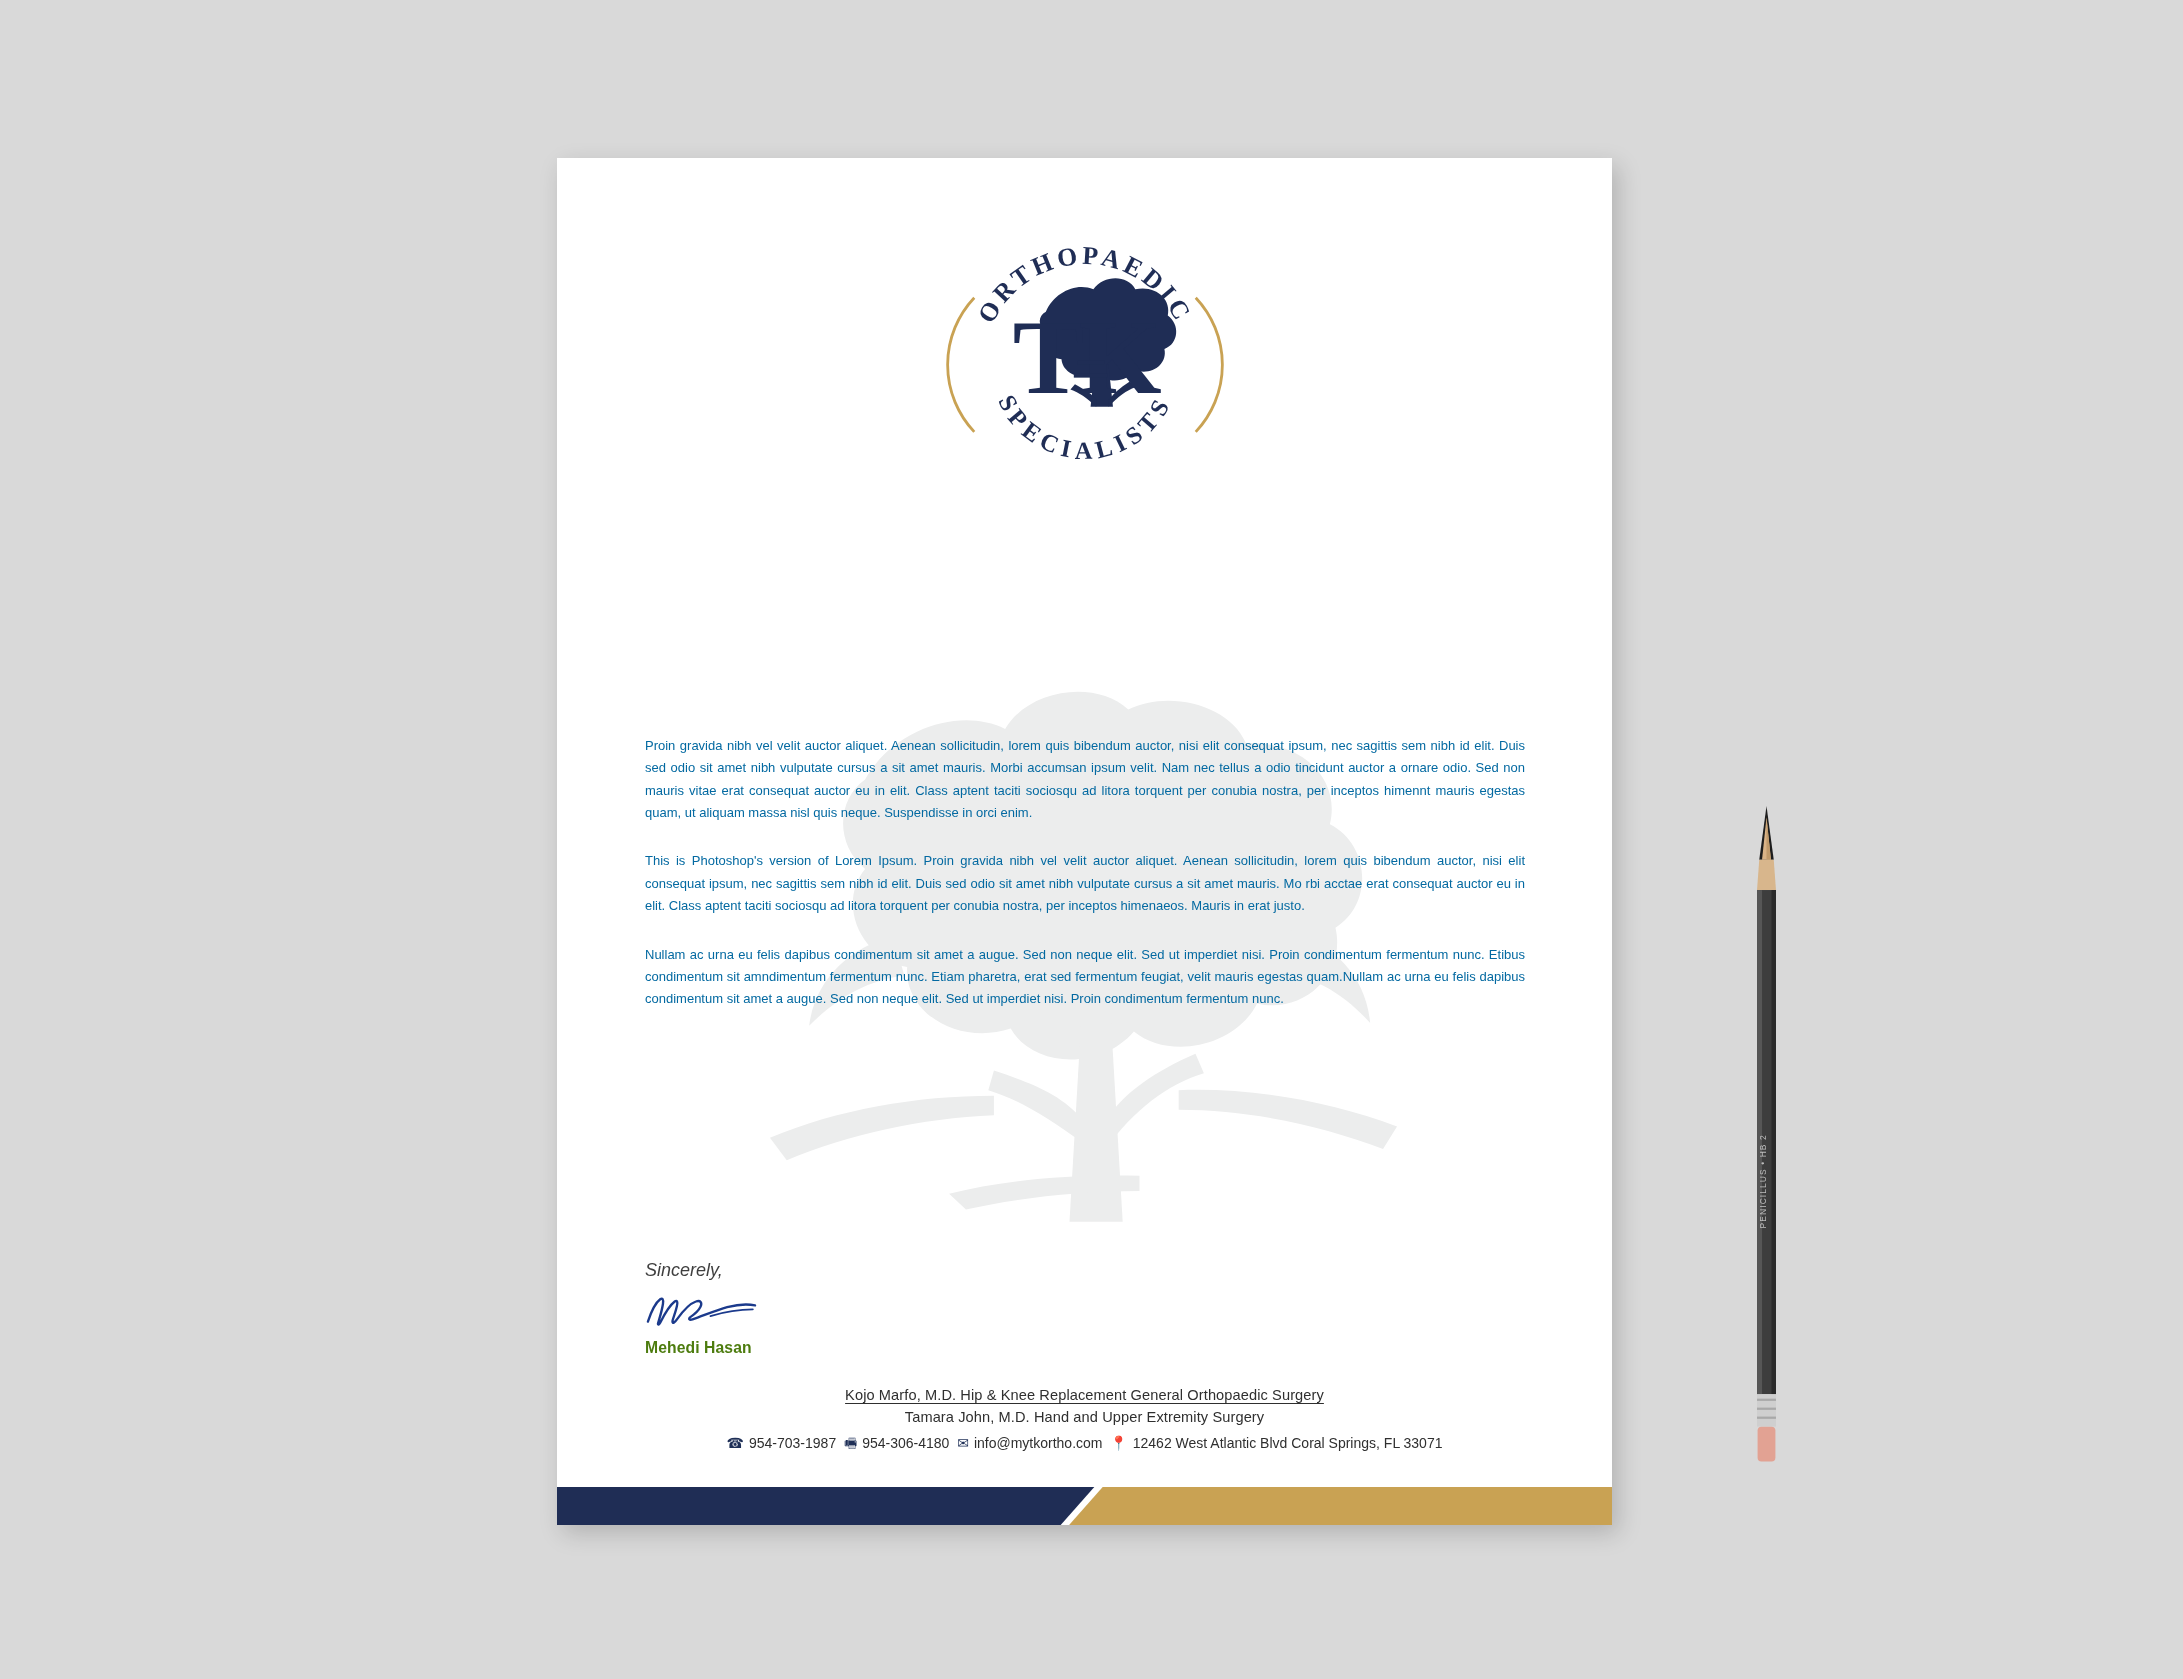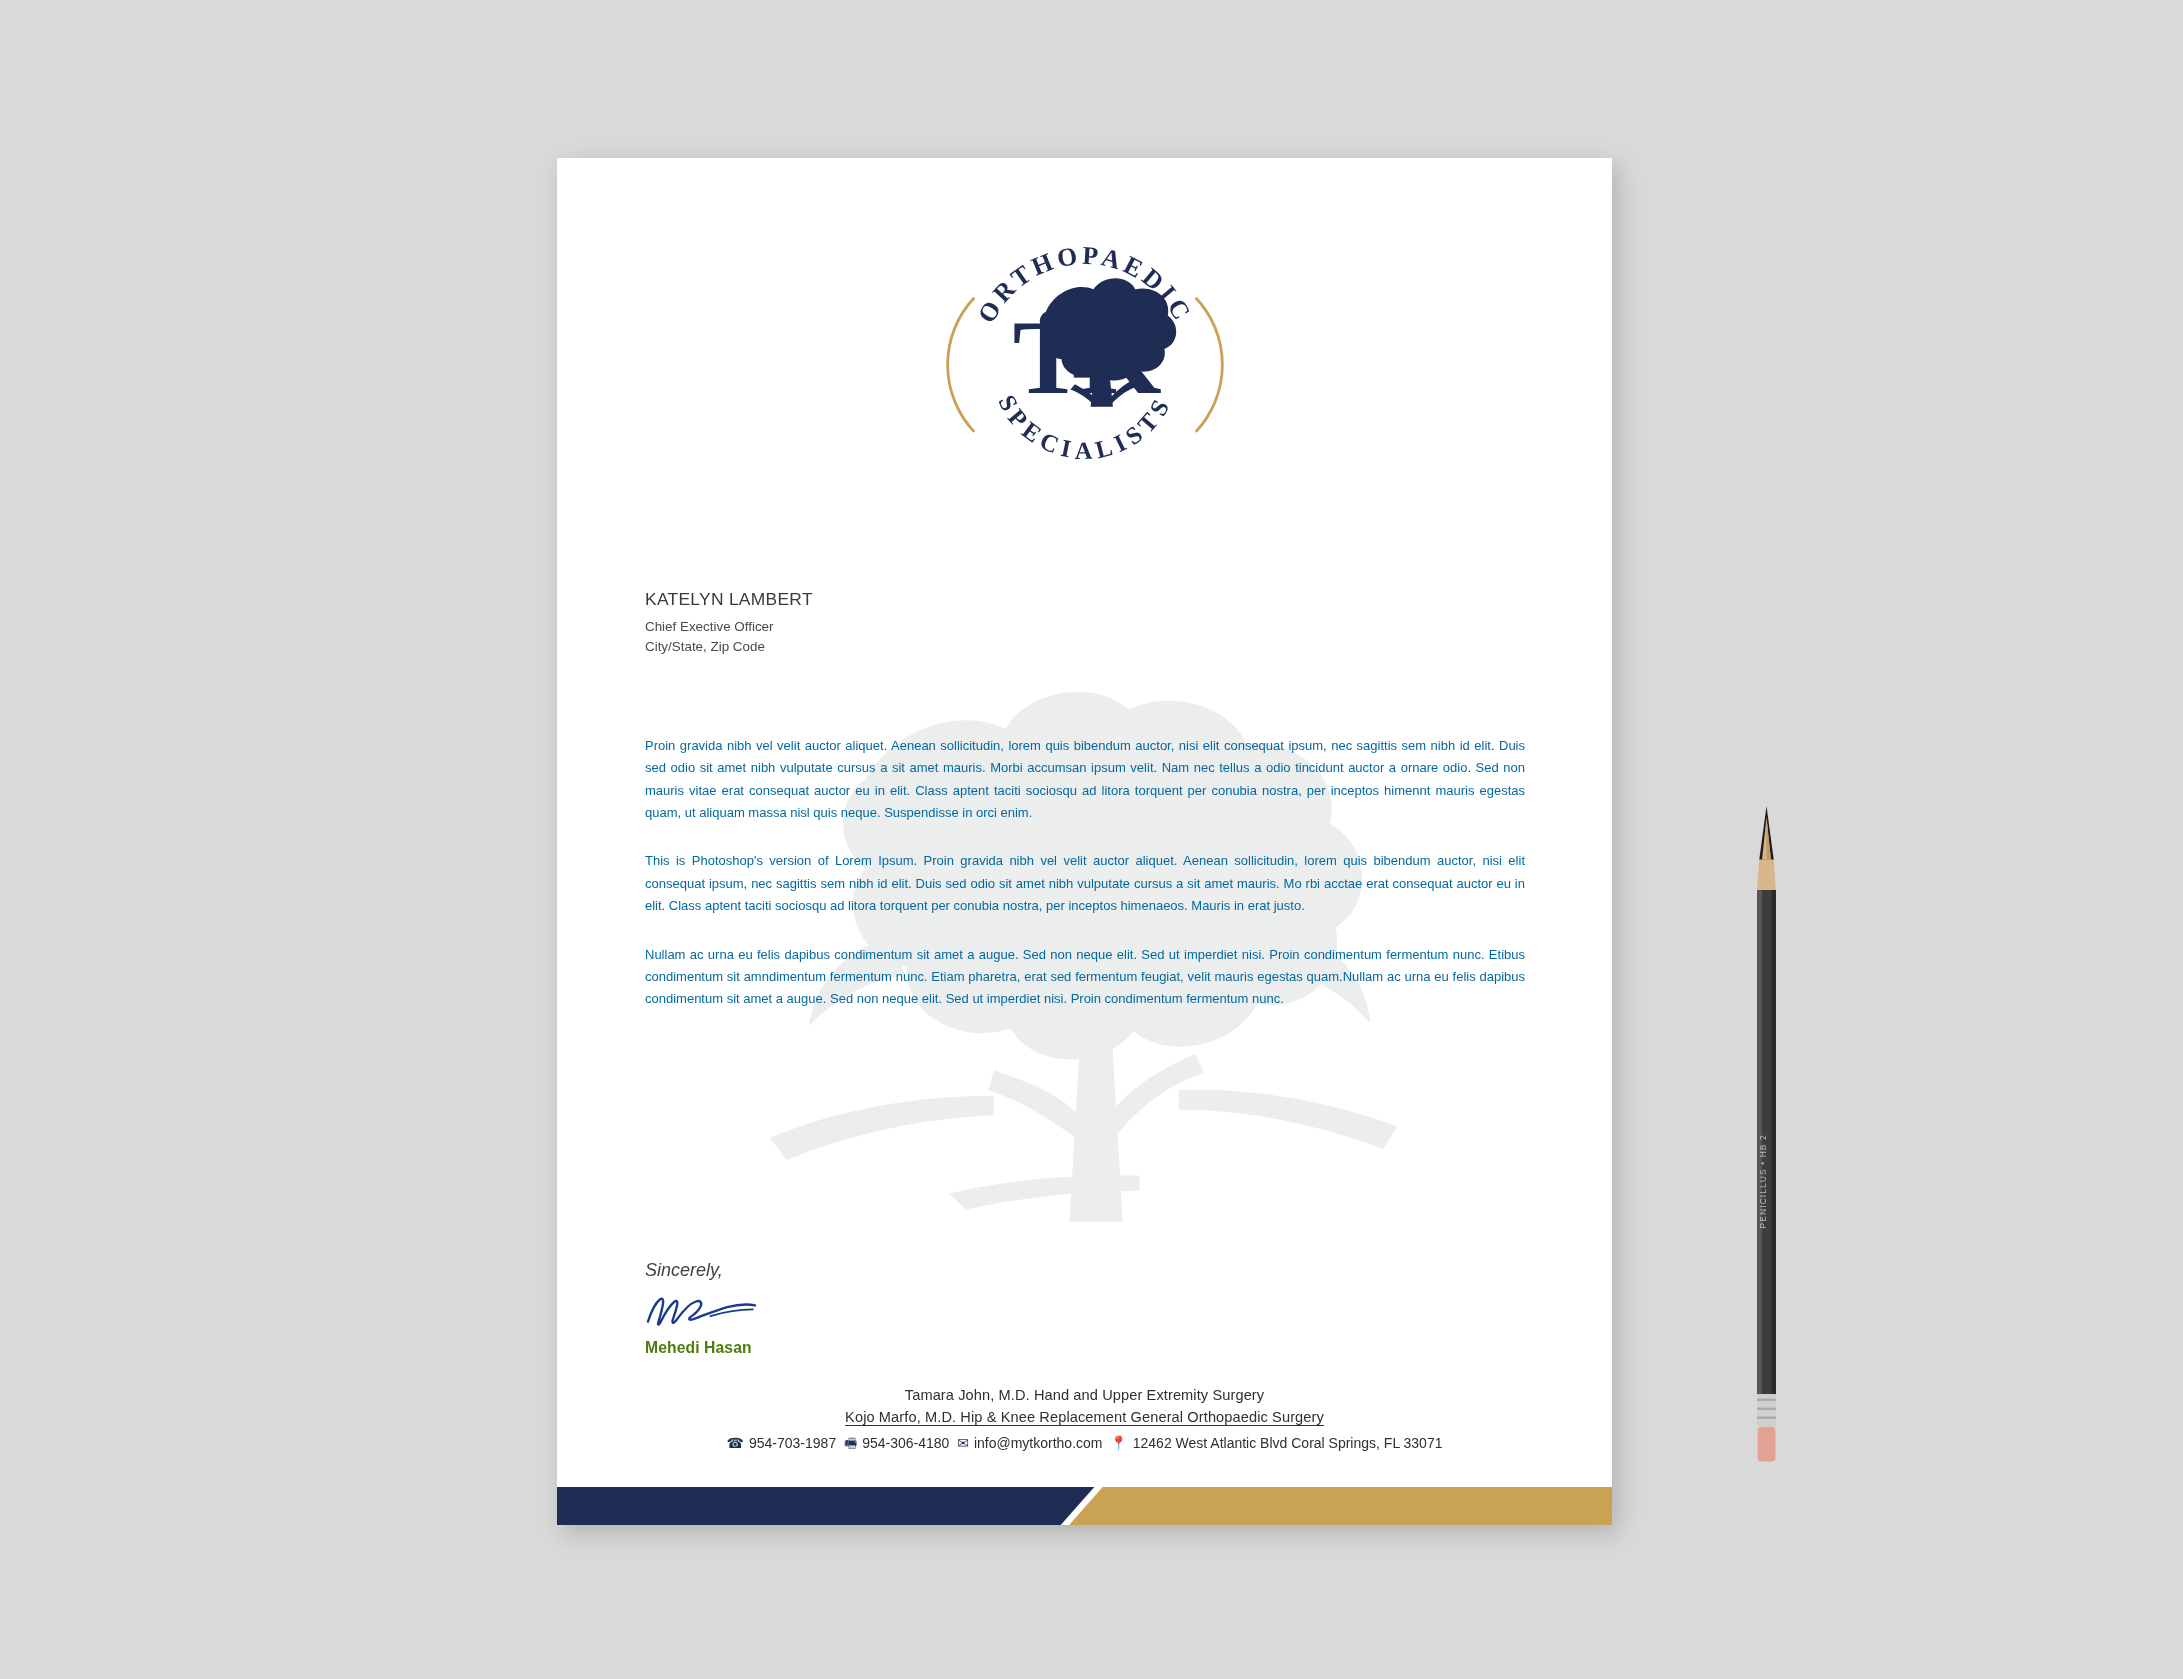--- a/index.html
+++ b/index.html
@@ -213,44 +213,39 @@
         <text x="250" y="350" text-anchor="middle" font-family="'Liberation Serif', serif" font-size="190" font-weight="bold" fill="#1f2d55" letter-spacing="-8">TK</text>
       </g>
 
       <g fill="#1f2d55">
         <rect x="236" y="292" width="48" height="7"></rect>
         <rect x="230" y="316" width="60" height="7"></rect>
       </g>
     </svg>
   </div>
 
-  <div class="recipient">
-    <div class="name">KATELYN LAMBERT</div>
-    <div class="line">Chief Exective Officer</div>
-    <div class="line">City/State, Zip Code</div>
-  </div>
 
   <div class="body-copy">
     <p>Proin gravida nibh vel velit auctor aliquet. Aenean sollicitudin, lorem quis bibendum auctor, nisi elit consequat ipsum, nec sagittis sem nibh id elit. Duis sed odio sit amet nibh vulputate cursus a sit amet mauris. Morbi accumsan ipsum velit. Nam nec tellus a odio tincidunt auctor a ornare odio. Sed non  mauris vitae erat consequat auctor eu in elit. Class aptent taciti sociosqu ad litora torquent per conubia nostra, per inceptos himennt mauris egestas quam, ut aliquam massa nisl quis neque. Suspendisse in orci enim.</p>
     <p>This is Photoshop's version  of Lorem Ipsum. Proin gravida nibh vel velit auctor aliquet. Aenean sollicitudin, lorem quis bibendum auctor, nisi elit consequat ipsum, nec sagittis sem nibh id elit. Duis sed odio sit amet nibh vulputate cursus a sit amet mauris. Mo rbi acctae erat consequat auctor eu in elit. Class aptent taciti sociosqu ad litora torquent per conubia nostra, per inceptos himenaeos. Mauris in erat justo.</p>
     <p>Nullam ac urna eu felis dapibus condimentum sit amet a augue. Sed non neque elit. Sed ut imperdiet nisi. Proin condimentum fermentum nunc. Etibus condimentum sit amndimentum fermentum nunc. Etiam pharetra, erat sed fermentum feugiat, velit mauris egestas quam.Nullam ac urna eu felis dapibus condimentum sit amet a augue. Sed non neque elit. Sed ut imperdiet nisi. Proin condimentum fermentum nunc.</p>
   </div>
 
   <div class="signoff">
     <div class="sincerely">Sincerely,</div>
     <svg class="signature" viewBox="0 0 260 86">
       <path d="M8,62 C14,44 22,28 30,22 C34,19 36,22 35,30 C33,44 28,58 26,66 C26,68 28,68 30,64 C38,48 48,32 56,26 C60,23 62,26 60,34 C57,48 52,58 52,62 C52,66 56,64 60,58 C70,44 82,30 94,26 C102,23 106,28 102,36 C98,44 90,50 84,54 C80,57 82,60 88,58 C104,53 128,42 150,36 C170,31 186,30 200,33" fill="none" stroke="#1b3a8c" stroke-width="4.2" stroke-linecap="round" stroke-linejoin="round"></path>
       <path d="M120,52 C140,46 170,40 196,40" fill="none" stroke="#1b3a8c" stroke-width="3.2" stroke-linecap="round"></path>
     </svg>
     <div class="signer">Mehedi Hasan</div>
   </div>
 
   <div class="footer">
+    <div class="doc-line underline">Kojo Marfo, M.D. Hip &amp; Knee Replacement General Orthopaedic Surgery</div>
     <div class="doc-line">Tamara John, M.D. Hand and Upper Extremity Surgery</div>
-    <div class="doc-line underline">Kojo Marfo, M.D. Hip &amp; Knee Replacement General Orthopaedic Surgery</div>
     <div class="contact">
       <span class="item">
         <span class="gl">☎</span>
         <span>954-703-1987</span>
       </span>
       <span class="item">
         <span class="gl">🖷</span>
         <span>954-306-4180</span>
       </span>
       <span class="item">

